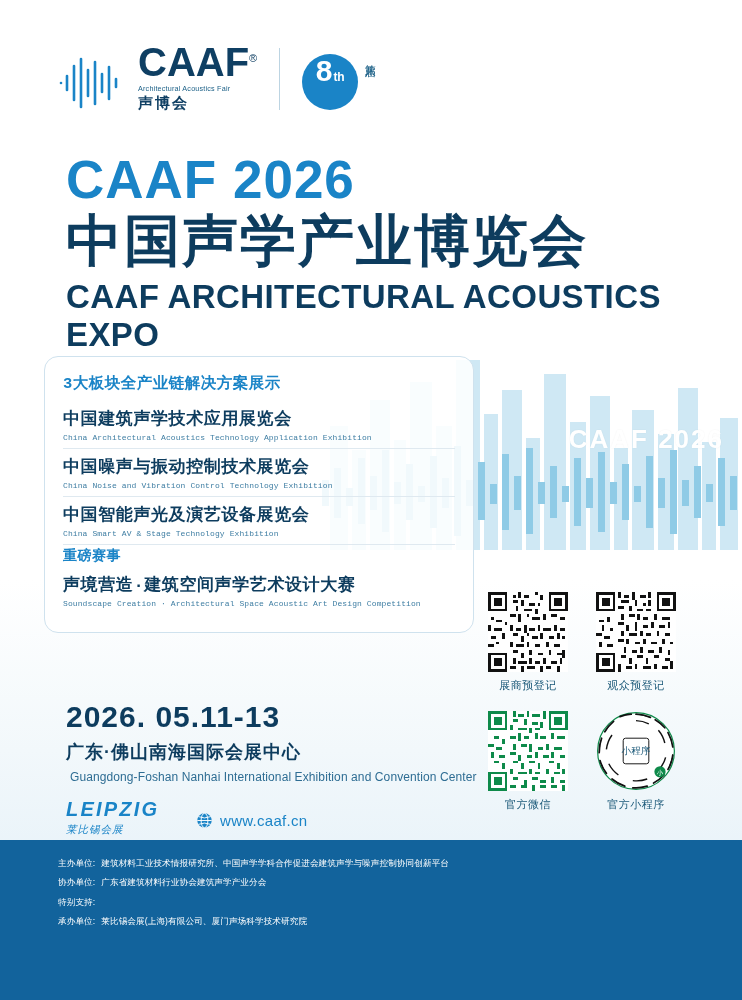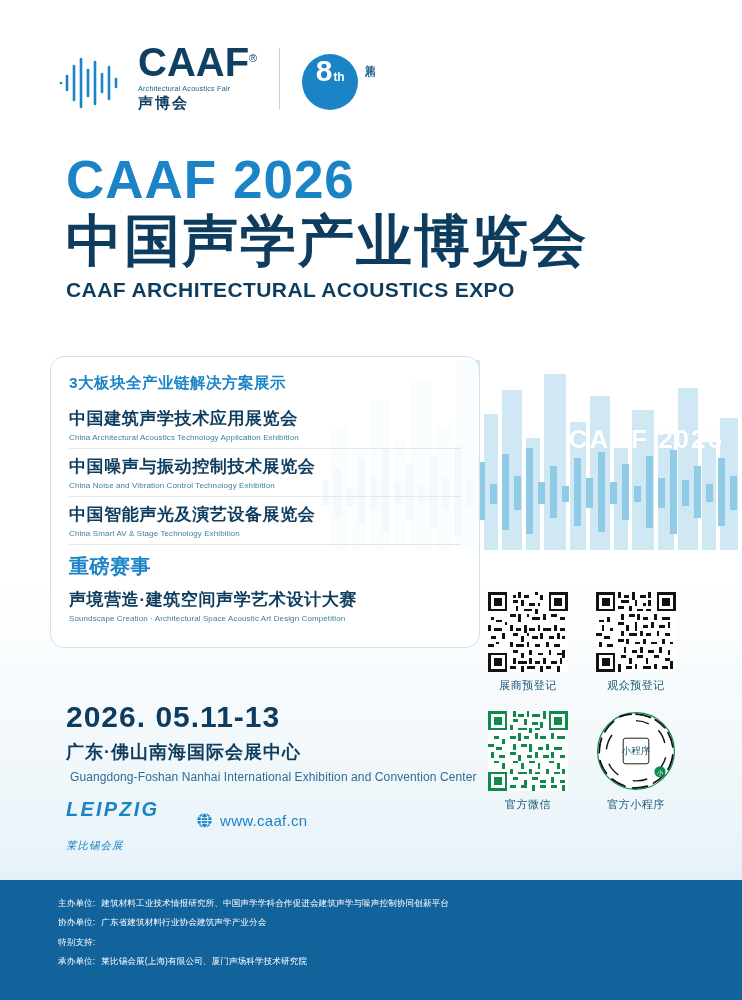--- a/index.html
+++ b/index.html
@@ -51,84 +51,84 @@
   .title-block { position: absolute; left: 66px; top: 152px; }
   .t-year {
     font-size: 53px; font-weight: bold; color: #1a84c7; letter-spacing: 1px;
     line-height: 1.05;
   }
   .t-cn {
     font-size: 56px; font-weight: bold; color: #0d3c5e; letter-spacing: 2px;
     line-height: 1.12; margin-top: 2px;
   }
   .t-en {
-    font-size: 21px; font-weight: bold; color: #0d3c5e; letter-spacing: .4px;
+    font-size: 33px; font-weight: bold; color: #0d3c5e; letter-spacing: .4px;
     margin-top: 6px;
   }
 
   
   .skyline { position: absolute; right: 0; top: 330px; width: 420px; height: 220px; }
   .eq-watermark {
     position: absolute; right: 18px; top: 424px;
     font-size: 26px; font-weight: bold; color: #ffffff; letter-spacing: 2px;
     text-shadow: 0 0 2px rgba(0,0,0,.05);
   }
 
   
   .card {
-    position: absolute; left: 50px; top: 356px;
+    position: absolute; left: 44px; top: 356px;
     width: 430px; padding: 16px 18px 18px 18px;
     background: rgba(255,255,255,.88);
-    border: 1px solid #cfe2ee; border-radius: 14px;
+    border: 1px solid #cfe2ee; border-radius: 14px; font-family: Liberation Mono, monospace;
   }
   .card-h {
     font-size: 15.5px; font-weight: bold; color: #1a84c7; letter-spacing: .5px;
     margin-bottom: 7px;
   }
   .item { padding: 6px 0 6px 0; border-bottom: 1px solid #dfe9f0; }
   .item:last-child { border-bottom: none; }
   .item-cn { font-size: 17px; font-weight: bold; color: #0d3c5e; letter-spacing: .6px; }
   .item-en { font-size: 8px; color: #3f7ea3; margin-top: 3px; letter-spacing: .1px; }
   .card-h2 {
-    font-size: 20px; font-weight: bold; color: #1a84c7; letter-spacing: .5px;
-    margin-top: 8px; margin-bottom: 2px;
+    font-size: 14px; font-weight: bold; color: #1a84c7; letter-spacing: .5px;
+    margin-top: 2px; margin-bottom: 2px;
   }
 
   
   .date {
     position: absolute; left: 66px; top: 700px;
     font-size: 30px; font-weight: bold; color: #0d3c5e; letter-spacing: 1px;
   }
   .venue-cn {
     position: absolute; left: 66px; top: 740px;
     font-size: 18px; font-weight: bold; color: #0d3c5e; letter-spacing: 1px;
   }
   .venue-en {
     position: absolute; left: 70px; top: 770px;
     font-size: 12px; color: #2e6d93; letter-spacing: .1px;
   }
 
   
   .leipzig { position: absolute; left: 66px; top: 798px; font-style: italic; }
   .leipzig-name { font-size: 20px; font-weight: bold; color: #1a84c7; letter-spacing: 2.2px; }
-  .leipzig-cn { font-size: 10.5px; color: #1a84c7; letter-spacing: 1px; margin-top: 18px; }
+  .leipzig-cn { font-size: 10.5px; color: #1a84c7; letter-spacing: 1px; margin-top: 2px; }
   .website { position: absolute; left: 196px; top: 812px; display:flex; align-items:center; gap:7px;}
   .website-url { font-size: 15px; color: #1a84c7; letter-spacing: .3px; }
 
   
   .qr-area { position: absolute; left: 488px; top: 592px; width: 216px; }
   .qr-row { display: flex; gap: 28px; }
   .qr-cell { width: 80px; text-align: center; }
   .qr-img { width: 80px; height: 80px; display:block; }
   .qr-label { font-size: 11px; color: #1a5878; margin-top: 6px; letter-spacing: .5px; }
   .qr-row2 { margin-top: 18px; }
 
   
   .footer {
-    position: absolute; left: 0; bottom: 0; width: 742px; height: 120px;
+    position: absolute; left: 0; bottom: 0; width: 742px; height: 160px;
     background: #12639c; color: #ffffff; padding: 18px 58px 8px 58px;
   }
   .f-line { display: flex; font-size: 8.6px; line-height: 1.2; margin-bottom: 9px; letter-spacing: .1px;}
   .f-key { white-space: nowrap; margin-right: 6px; }
   .f-val { }
 </style>
 </head>
 <body>
 
 <div class="poster">

